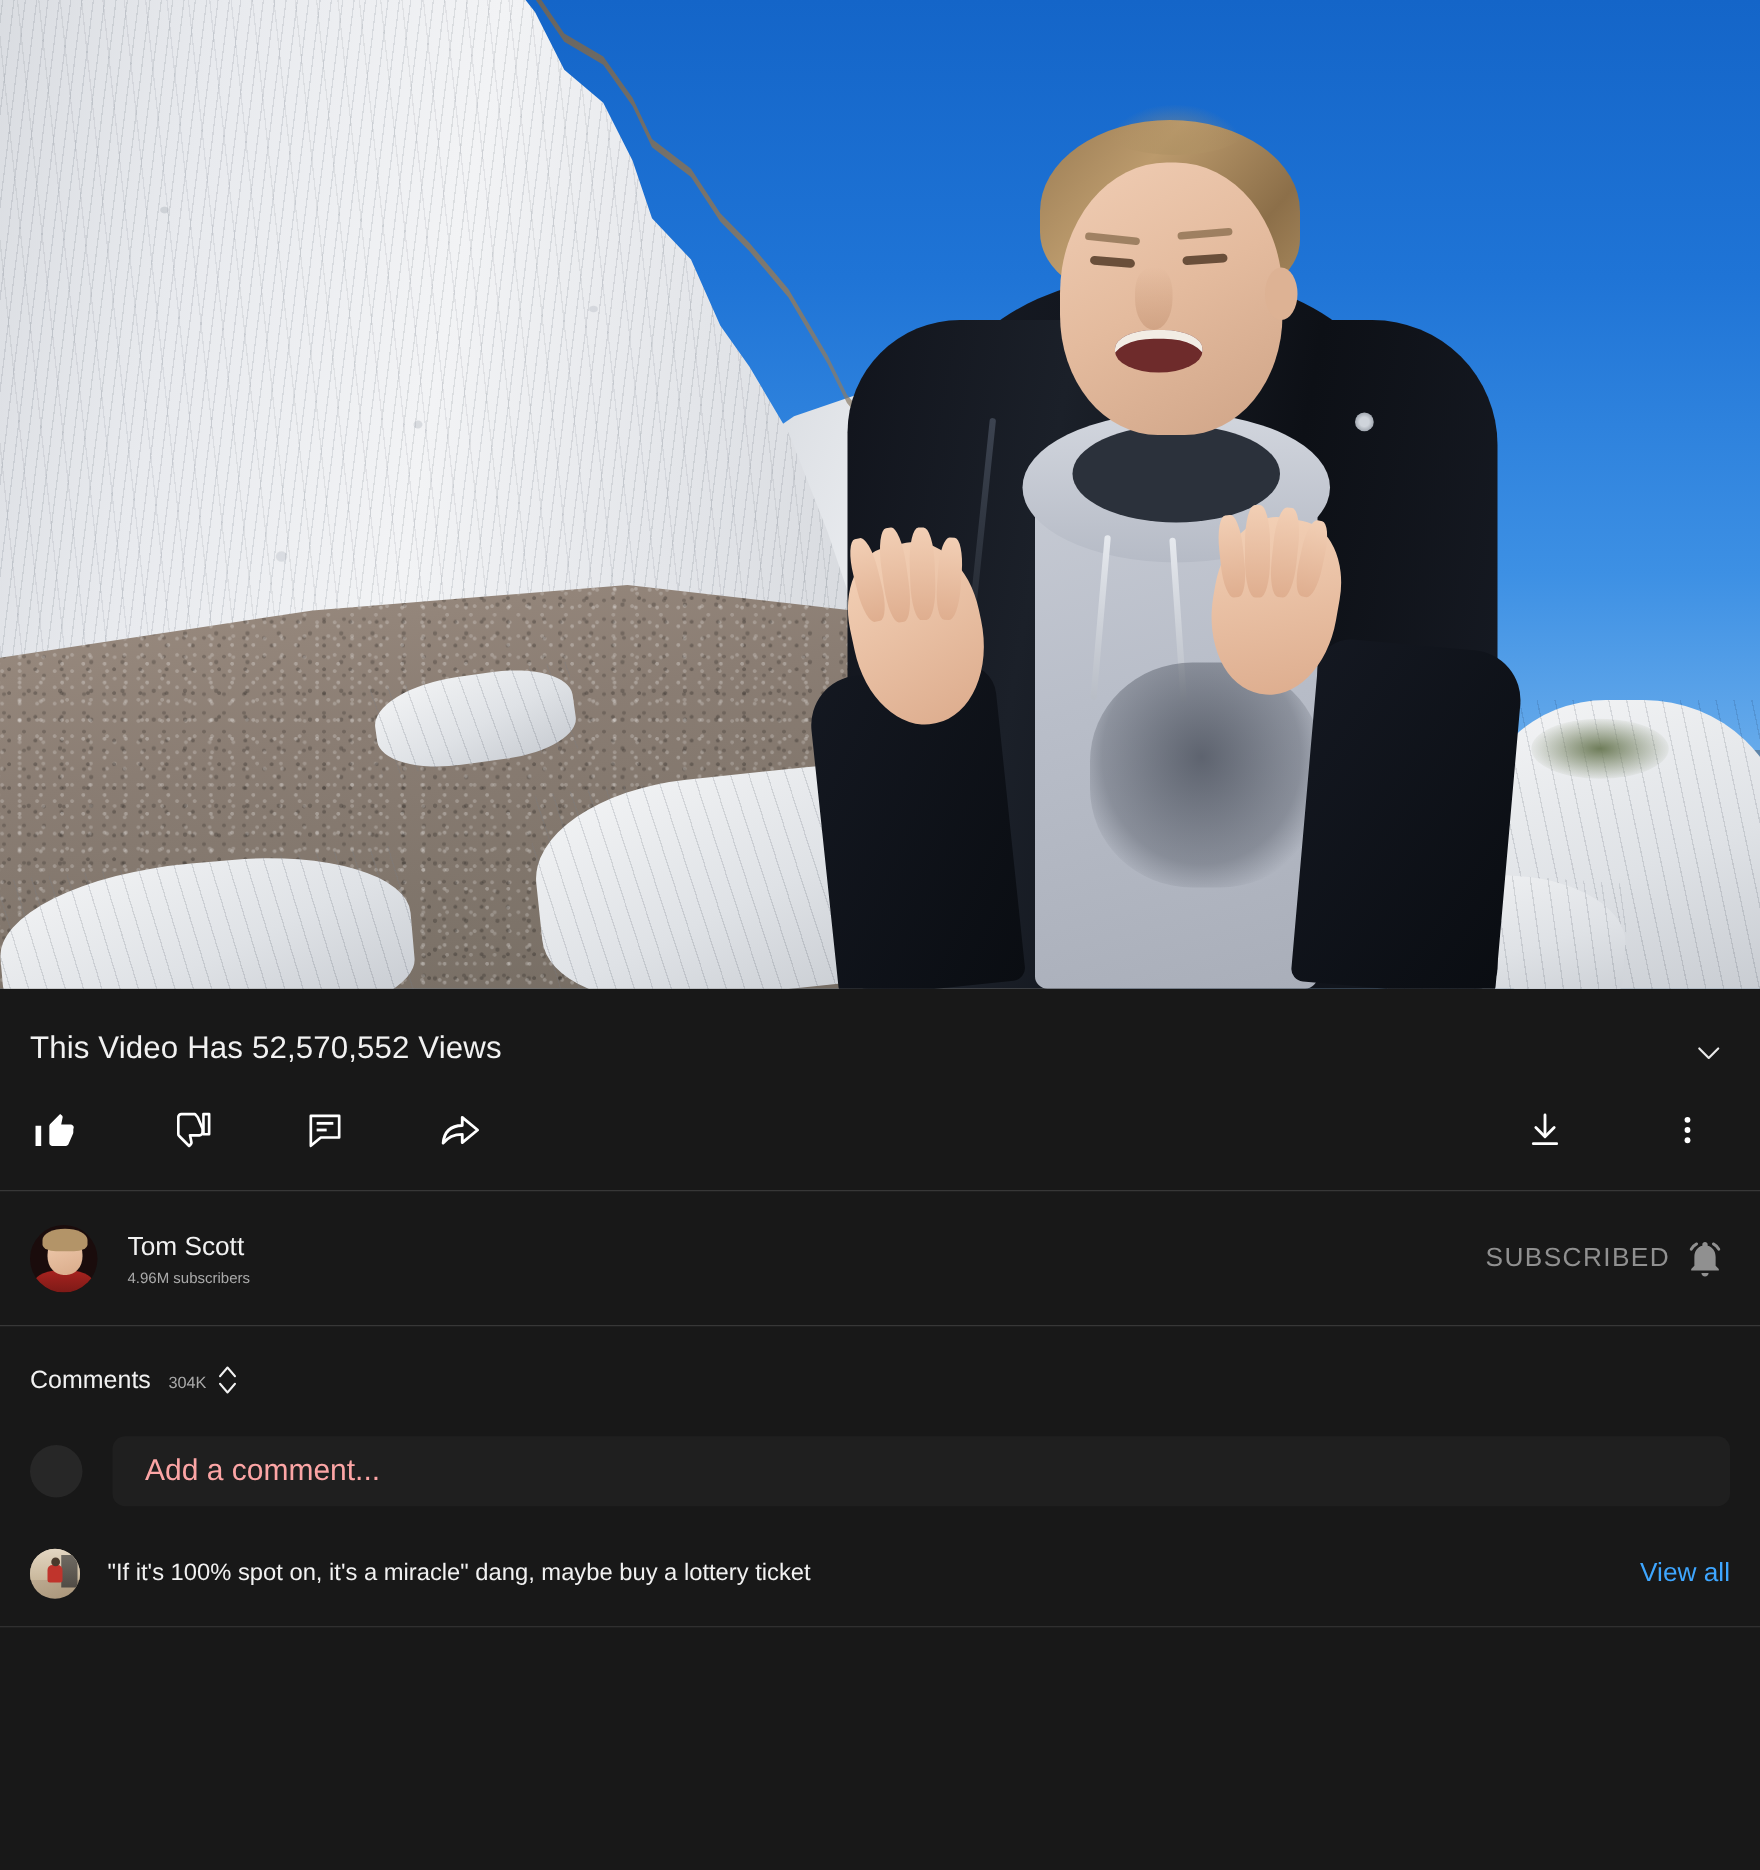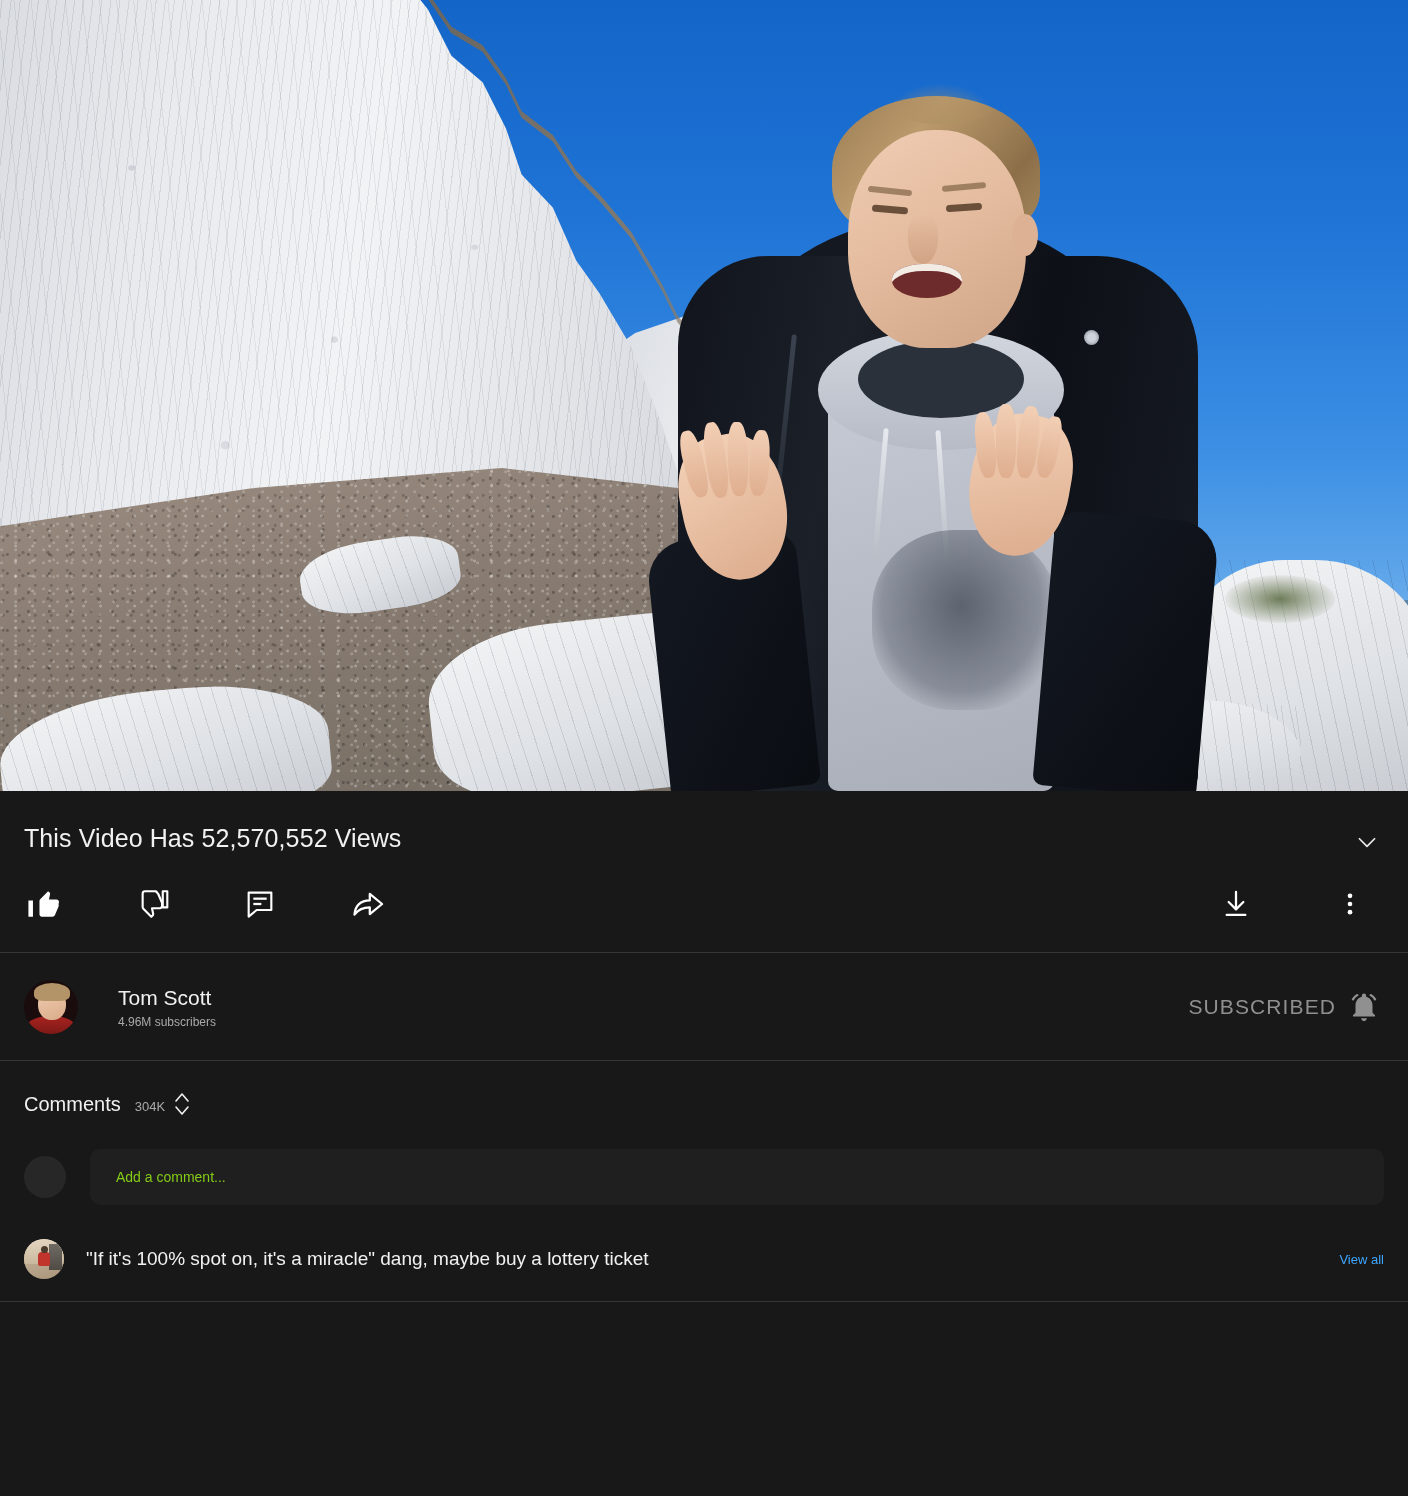--- a/index.html
+++ b/index.html
@@ -225,21 +225,21 @@
   #actions-left { display:flex; align-items:center; gap:68px; }
   #actions-right { display:flex; align-items:center; gap:74px; margin-right:14px; }
   .act-btn { width:40px; height:40px; display:flex; align-items:center; justify-content:center; cursor:pointer; }
 
   .divider { height:1px; background:#373737; width:100%; }
 
   #channel-row {
     display:flex; align-items:center; justify-content:space-between;
     padding:20px 24px; height:107px;
   }
-  #channel-left { display:flex; align-items:center; gap:40px; }
+  #channel-left { display:flex; align-items:center; gap:24px; }
   #channel-avatar {
     width:54px; height:54px; border-radius:50%; overflow:hidden;
     background:#1a0c0c; position:relative; flex:0 0 auto;
   }
   #channel-avatar .av-face {
     position:absolute; left:14px; top:8px; width:28px; height:32px;
     background:linear-gradient(160deg,#f1cdb0,#d9ab8a); border-radius:50% 50% 46% 46%;
   }
   #channel-avatar .av-hair {
     position:absolute; left:10px; top:3px; width:36px; height:18px;
@@ -266,37 +266,37 @@
   #comments-label { font-size:20px; color:#f1f1f1; }
   #comments-count { font-size:13px; color:#aaa; }
   #sort-btn { width:34px; height:34px; display:flex; align-items:center; justify-content:center; cursor:pointer; }
 
   #add-comment-row { display:flex; align-items:center; gap:24px; padding:8px 24px 18px 24px; }
   #my-avatar { width:42px; height:42px; border-radius:50%; background:#272727; flex:0 0 auto; }
   #add-comment-box {
     flex:1; height:56px; background:#1f1f1f; border-radius:10px;
     display:flex; align-items:center; padding:0 26px; cursor:text;
   }
-  #add-comment-placeholder { font-size:14px; color:#84cc16; }
+  #add-comment-placeholder { font-size:24px; color:#fca5a5; }
 
   #top-comment-row { display:flex; align-items:center; gap:22px; padding:16px 24px 22px 24px; }
   #commenter-avatar {
     width:40px; height:40px; border-radius:50%; overflow:hidden; position:relative;
     background:linear-gradient(160deg,#cdbca6,#a89478); flex:0 0 auto;
   }
   #commenter-avatar .ca-wall { position:absolute; left:0; top:0; width:100%; height:62%;
     background:linear-gradient(180deg,#e3d6c2,#c9b89c); }
   #commenter-avatar .ca-door { position:absolute; right:2px; top:5px; width:13px; height:26px;
     background:linear-gradient(180deg,#6f6a62,#504b45); }
   #commenter-avatar .ca-body { position:absolute; left:14px; top:13px; width:12px; height:14px;
     background:#c0342c; border-radius:4px 4px 2px 2px; }
   #commenter-avatar .ca-head { position:absolute; left:17px; top:7px; width:7px; height:7px;
     background:#4a3a2c; border-radius:50%; }
   #comment-text { flex:1; font-size:19px; color:#f1f1f1; line-height:1.35; }
-  #view-all-link { font-size:13px; color:#3ea6ff; cursor:pointer; white-space:nowrap; margin-left:20px; }
+  #view-all-link { font-size:21px; color:#3ea6ff; cursor:pointer; white-space:nowrap; margin-left:20px; }
 
   #bottom-area { height:124px; background:#181818; }
 </style>
 </head>
 <body>
 
 <div id="player">
   <div class="sky"></div>
   <div class="cliff2"></div>
   <div class="cliff">

